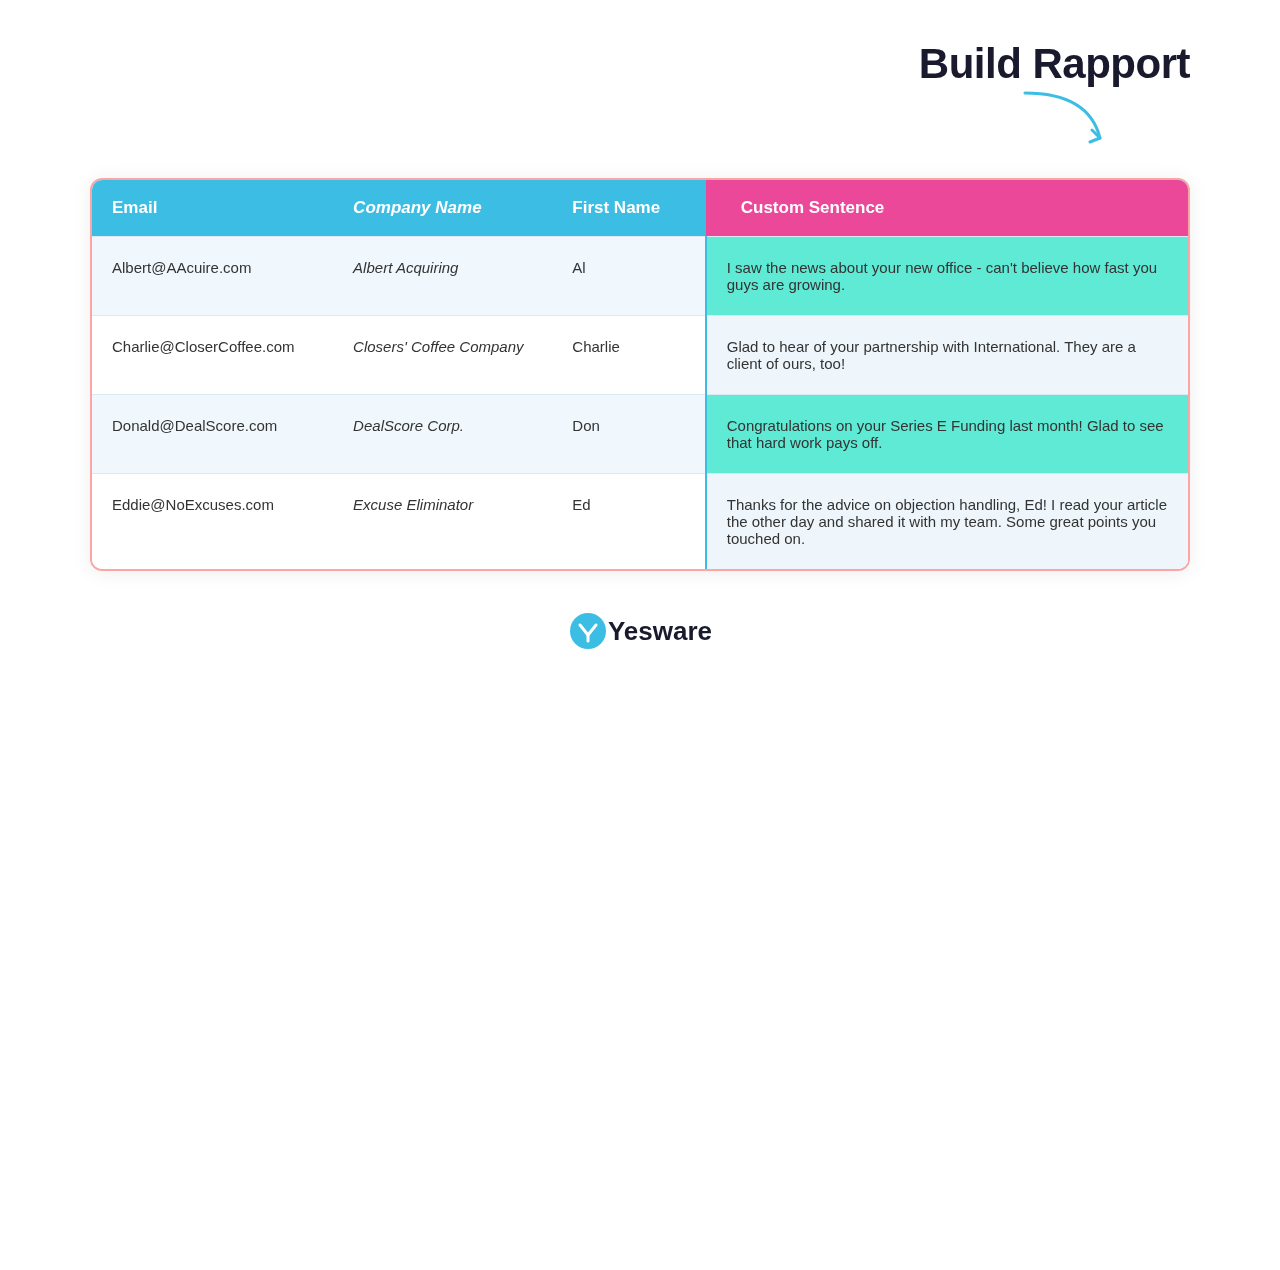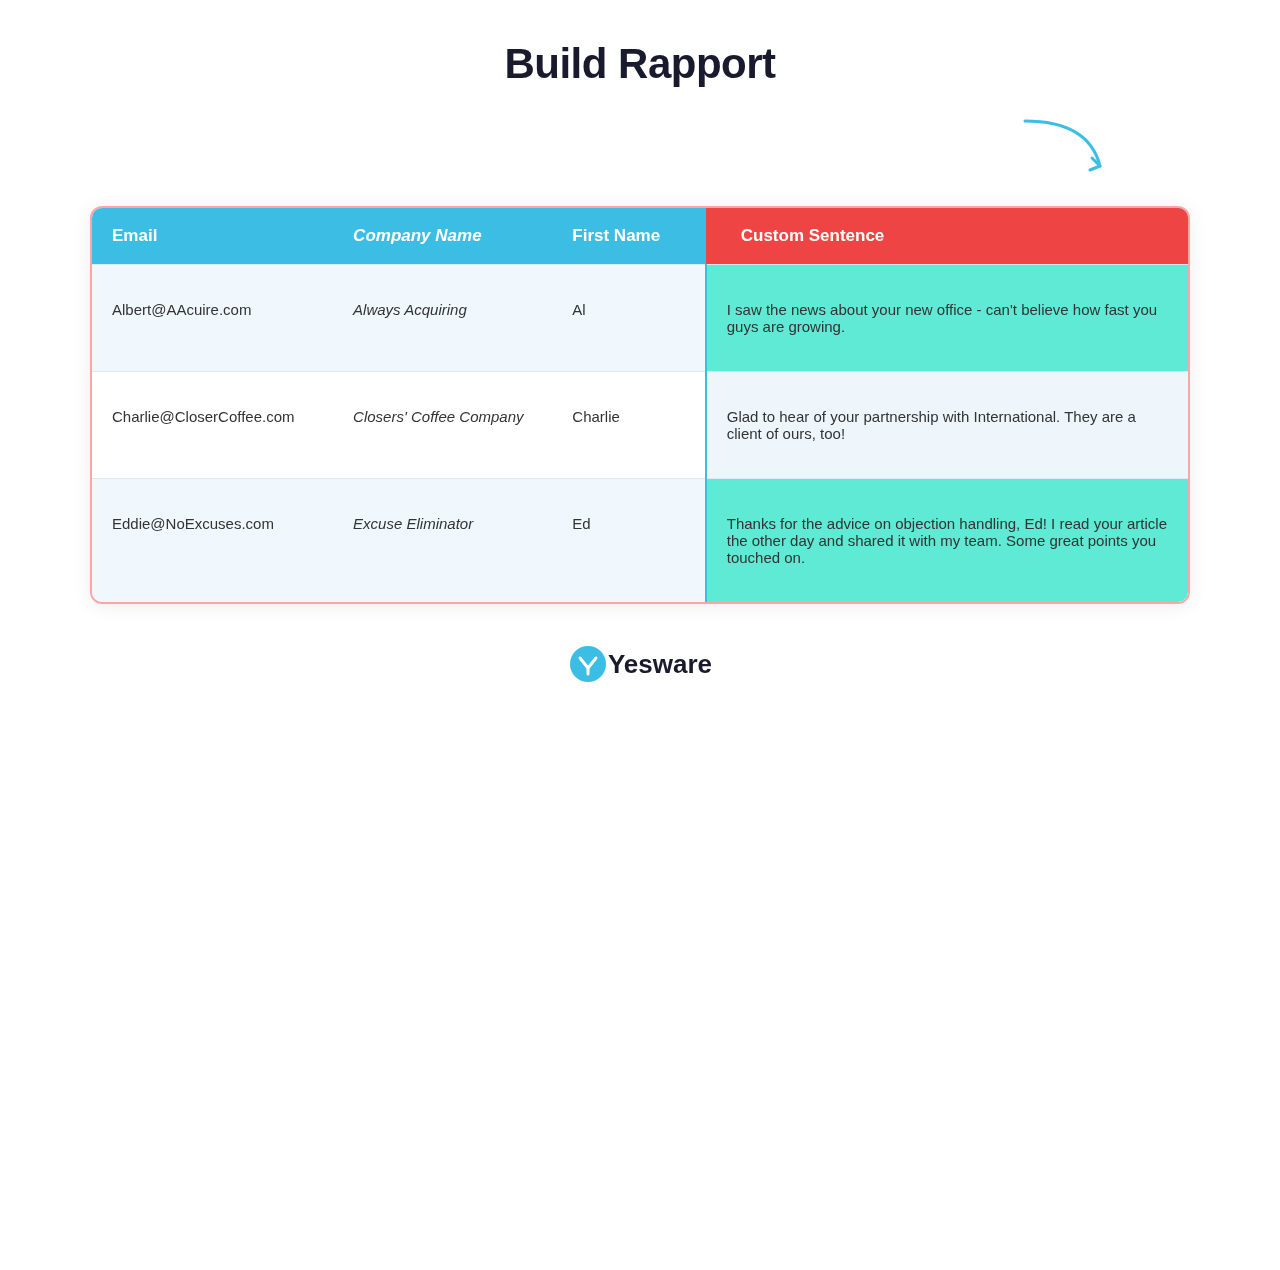--- a/index.html
+++ b/index.html
@@ -13,25 +13,25 @@
       min-height: 1270px;
       padding: 40px 20px;
     }
 
     .page-container {
       width: 1100px;
       max-width: 100%;
     }
 
     .page-title {
-      text-align: center;
+      text-align: right;
       font-size: 42px;
       font-weight: 900;
       color: #1a1a2e;
-      margin-bottom: 28px;
+      margin-bottom: 0;
       letter-spacing: -0.5px;
     }
 
     .page-subtitle {
       text-align: center;
       font-size: 18px;
       color: #444;
       margin-bottom: 10px;
       position: relative;
     }
@@ -66,34 +66,34 @@
 
     thead th {
       color: #ffffff;
       font-size: 17px;
       font-weight: 700;
       padding: 18px 20px;
       text-align: left;
     }
 
     thead th.custom-sentence-col {
-      background-color: #ef4444;
+      background-color: #ec4899;
       padding-left: 35px;
     }
 
     tbody tr:nth-child(odd) {
       background-color: #f0f8fd;
     }
 
     tbody tr:nth-child(even) {
       background-color: #ffffff;
     }
 
     tbody td {
-      padding: 36px 20px;
+      padding: 22px 20px;
       font-size: 15px;
       color: #333;
       vertical-align: top;
       border-top: 1px solid #dce9f0;
     }
 
     tbody td.custom-sentence-cell {
       border-left: 2px solid #3bbde4;
       background-color: #5eead4;
     }
@@ -153,29 +153,35 @@
         <tr>
           <th class="col-email">Email</th>
           <th class="col-company">Company Name</th>
           <th class="col-firstname">First Name</th>
           <th class="col-sentence custom-sentence-col">Custom Sentence</th>
         </tr>
       </thead>
       <tbody id="table-body">
       <tr>
             <td class="col-email">Albert@AAcuire.com</td>
-            <td class="col-company">Always Acquiring</td>
+            <td class="col-company">Albert Acquiring</td>
             <td class="col-firstname">Al</td>
             <td class="col-sentence custom-sentence-cell">I saw the news about your new office - can't believe how fast you guys are growing.</td>
           </tr>
           <tr>
             <td class="col-email">Charlie@CloserCoffee.com</td>
             <td class="col-company">Closers' Coffee Company</td>
             <td class="col-firstname">Charlie</td>
             <td class="col-sentence custom-sentence-cell">Glad to hear of your partnership with International. They are a client of ours, too!</td>
+          </tr>
+          <tr>
+            <td class="col-email">Donald@DealScore.com</td>
+            <td class="col-company">DealScore Corp.</td>
+            <td class="col-firstname">Don</td>
+            <td class="col-sentence custom-sentence-cell">Congratulations on your Series E Funding last month! Glad to see that hard work pays off.</td>
           </tr>
           <tr>
             <td class="col-email">Eddie@NoExcuses.com</td>
             <td class="col-company">Excuse Eliminator</td>
             <td class="col-firstname">Ed</td>
             <td class="col-sentence custom-sentence-cell">Thanks for the advice on objection handling, Ed! I read your article the other day and shared it with my team. Some great points you touched on.</td>
           </tr>
         </tbody>
     </table>
   </div>

